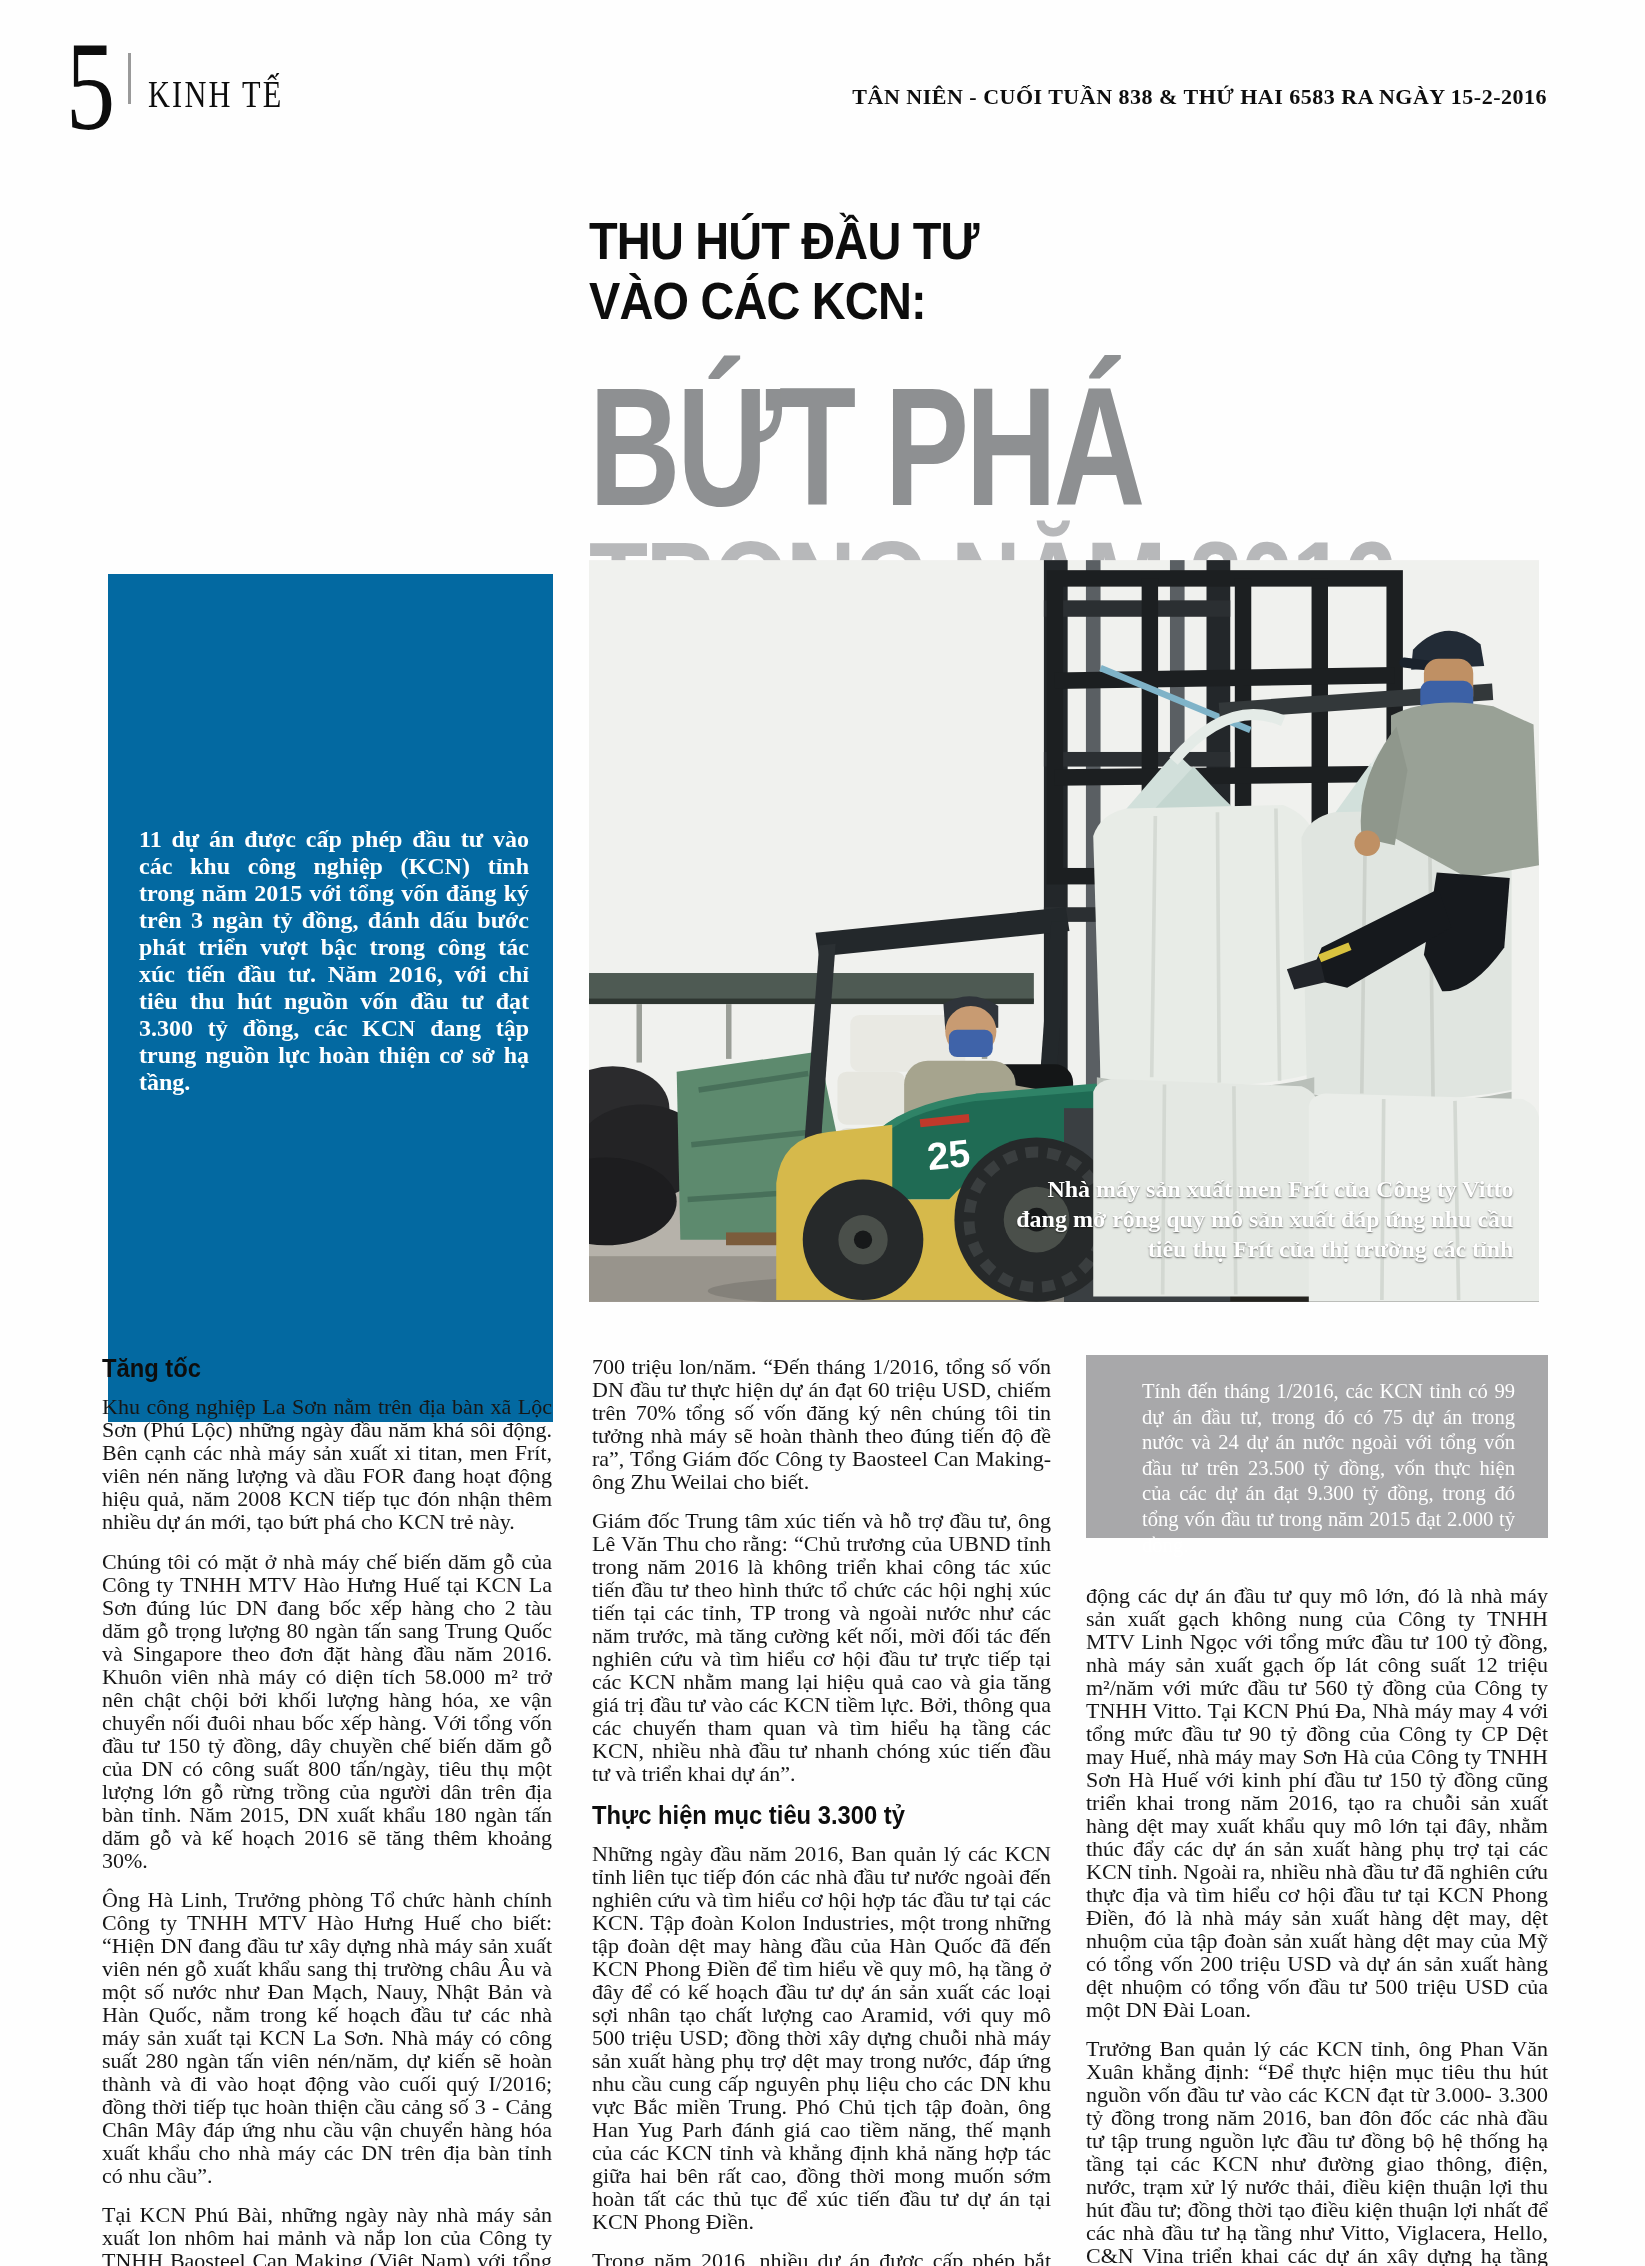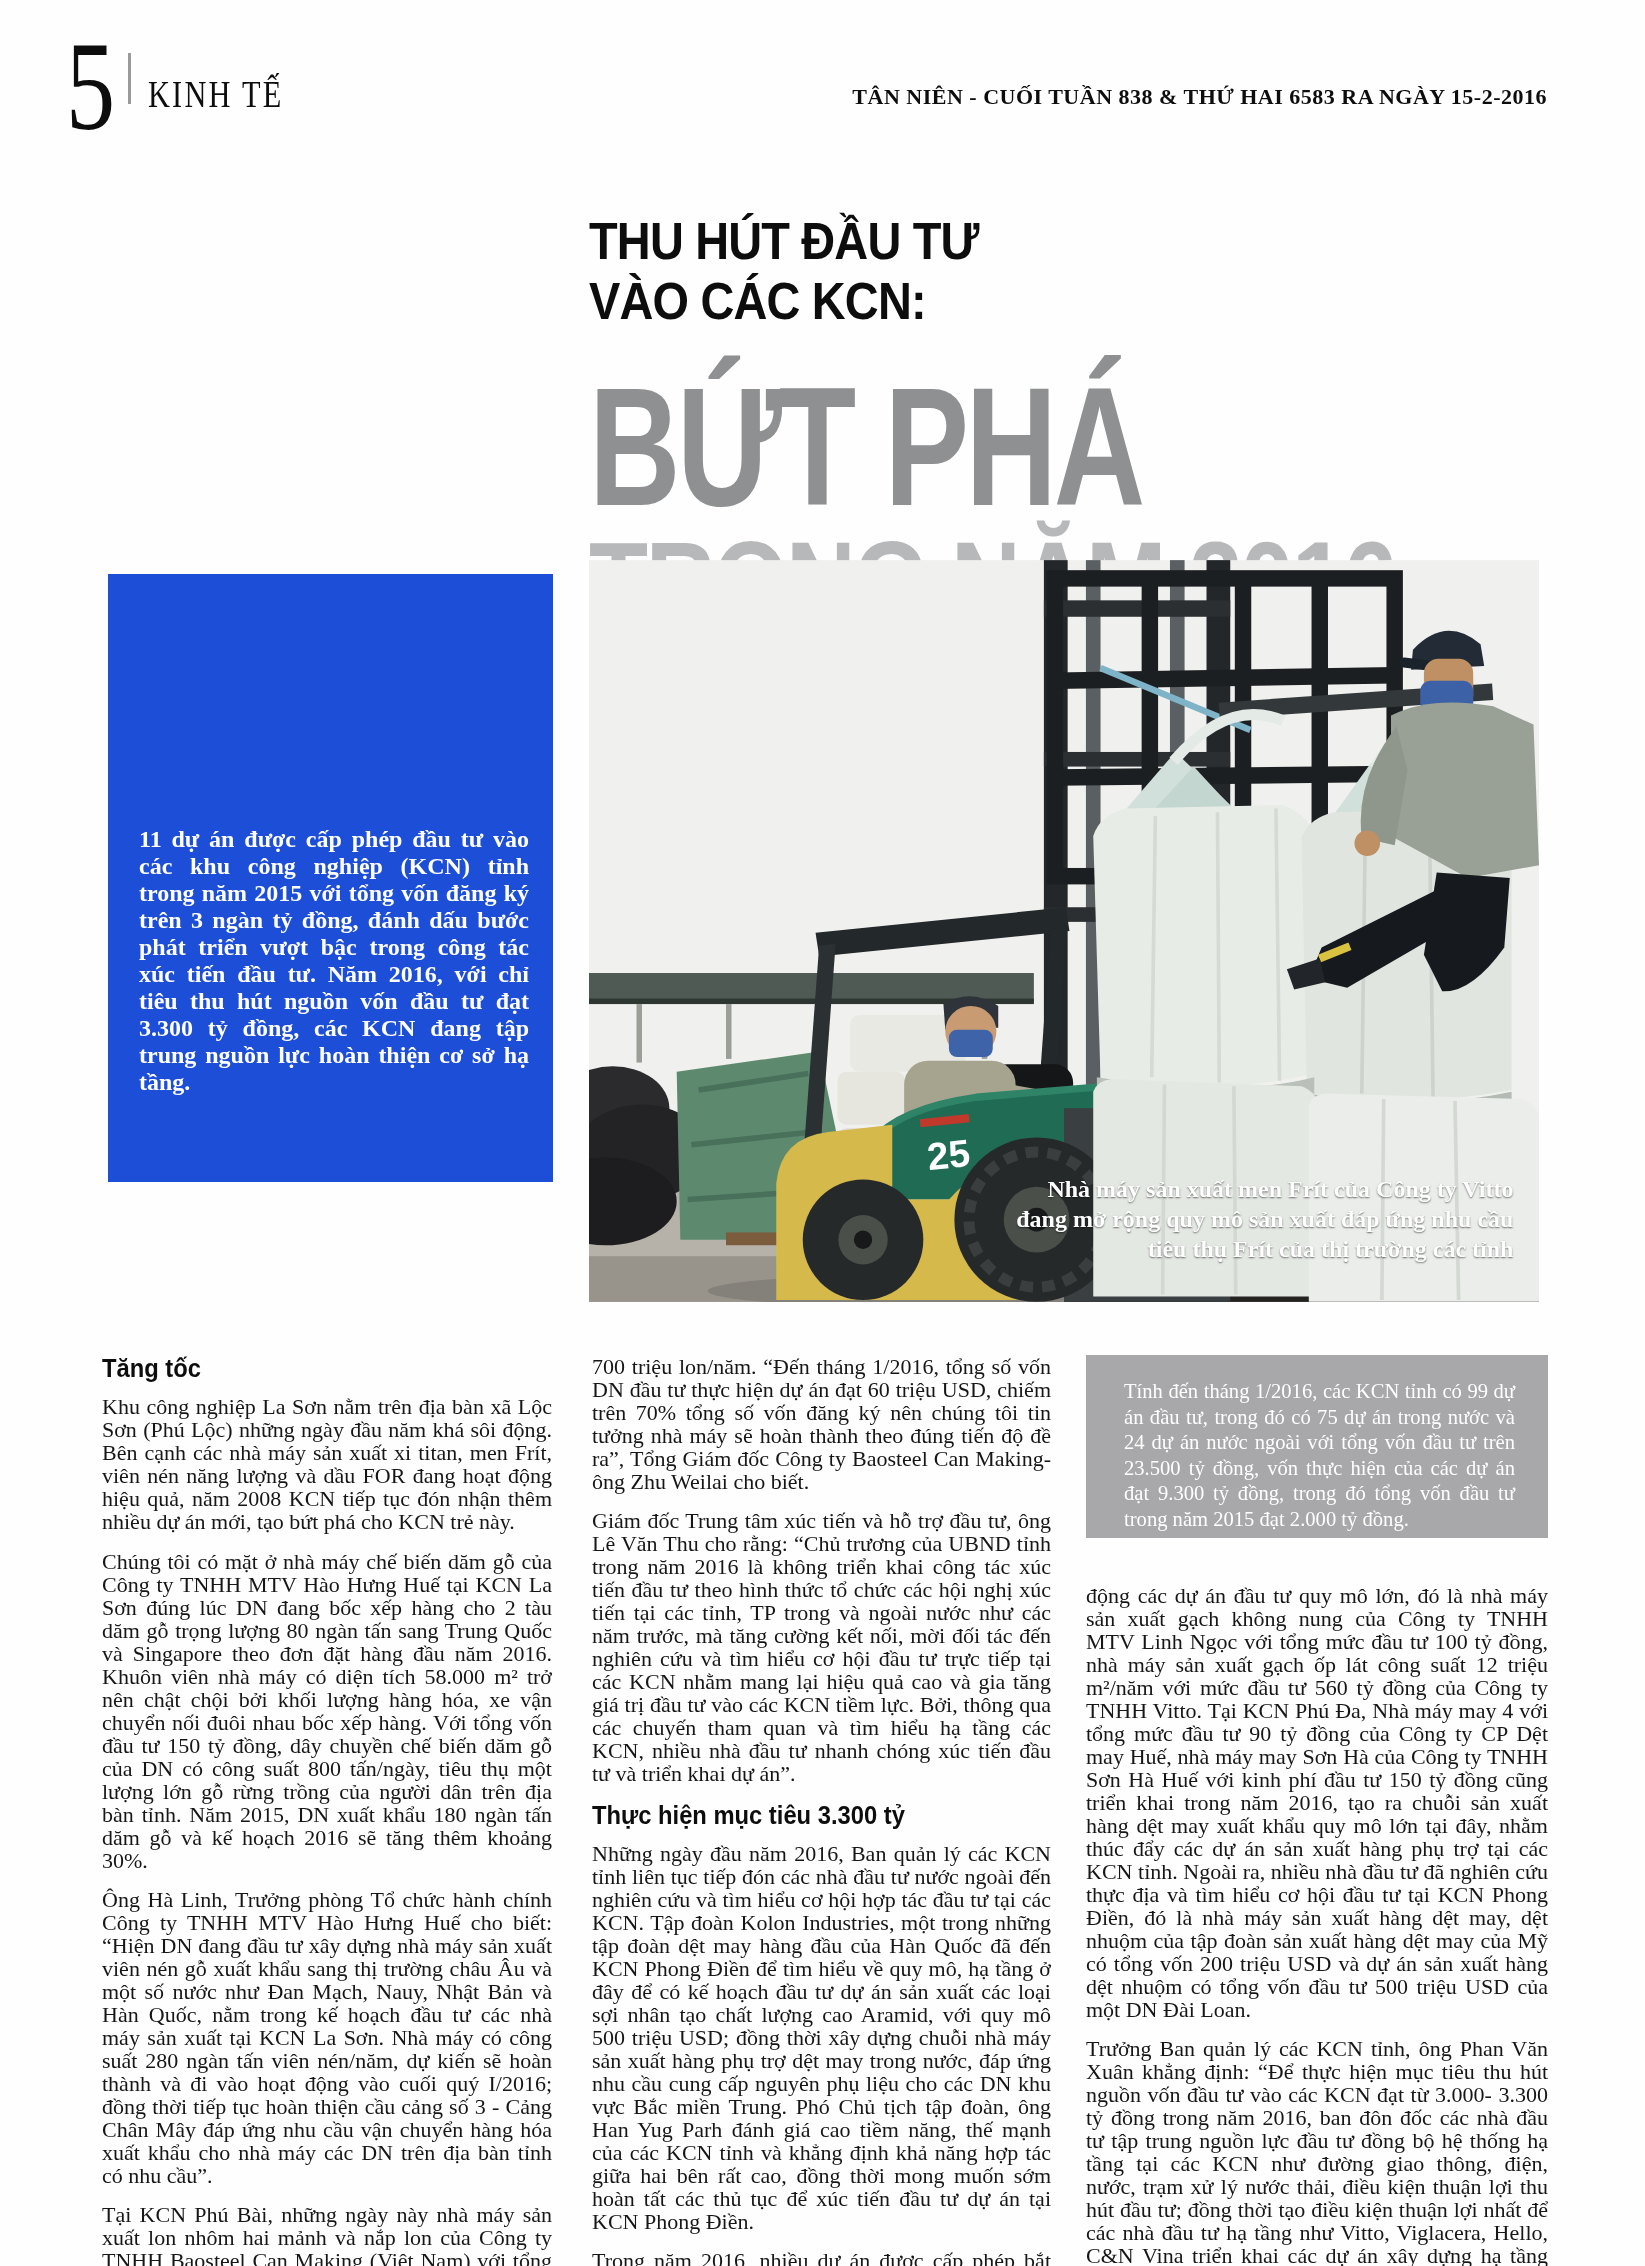--- a/index.html
+++ b/index.html
@@ -36,22 +36,22 @@
     transform:scaleX(.75);transform-origin:left top;letter-spacing:-4.6px;white-space:nowrap;
   }
   #sub-title{
     margin-top:7.3px;font-weight:700;font-size:115px;line-height:102px;color:#b7b8ba;
     transform:scaleX(.84);transform-origin:left top;letter-spacing:-2.7px;white-space:nowrap;
   }
   #byline{margin-top:42px;font-weight:700;font-size:25.6px;color:#0d0d0d;}
 
   
   #lead-box{
-    position:absolute;left:108px;top:574px;width:445px;height:608px;
-    background:#1d4ed8;box-sizing:border-box;
+    position:absolute;left:108px;top:574px;width:445px;height:848px;
+    background:#0369a1;box-sizing:border-box;
     padding:252px 24px 0 31px;
   }
   #lead-text{
     color:#ffffff;font-weight:700;font-size:24px;line-height:27px;text-align:justify;
   }
 
   
   #photo{position:absolute;left:589px;top:560px;width:950px;height:742px;overflow:hidden;}
   #photo svg{display:block;}
   #photo-caption{
@@ -71,21 +71,21 @@
   .col-heading{
     font-family:"Liberation Sans","DejaVu Sans",sans-serif;
     font-weight:700;font-size:25px;line-height:27.4px;color:#0d0d0d;
     margin:0 0 12.8px 0;transform:scaleX(.95);transform-origin:left top;white-space:nowrap;
   }
   #col2 .col-heading{margin-top:3.7px;}
   #infobox{
     width:100%;height:183px;background:#a8a8aa;box-sizing:border-box;
     padding:24px 33px 0 38px;margin:0 0 46px 0;
   }
-  #infobox-text{color:#ffffff;font-size:20.6px;line-height:25.6px;text-align:justify;}
+  #infobox-text{color:#ffffff;font-size:20.6px;line-height:25.6px;text-align:justify;margin-left:18px;}
 </style>
 </head>
 <body>
 
 <div id="page-num">5</div>
 <div id="masthead-divider"></div>
 <div id="section-name">KINH TẾ</div>
 <div id="issue-info">TÂN NIÊN - CUỐI TUẦN 838 &amp; THỨ HAI 6583 RA NGÀY 15-2-2016</div>
 
 <div id="title-block">

